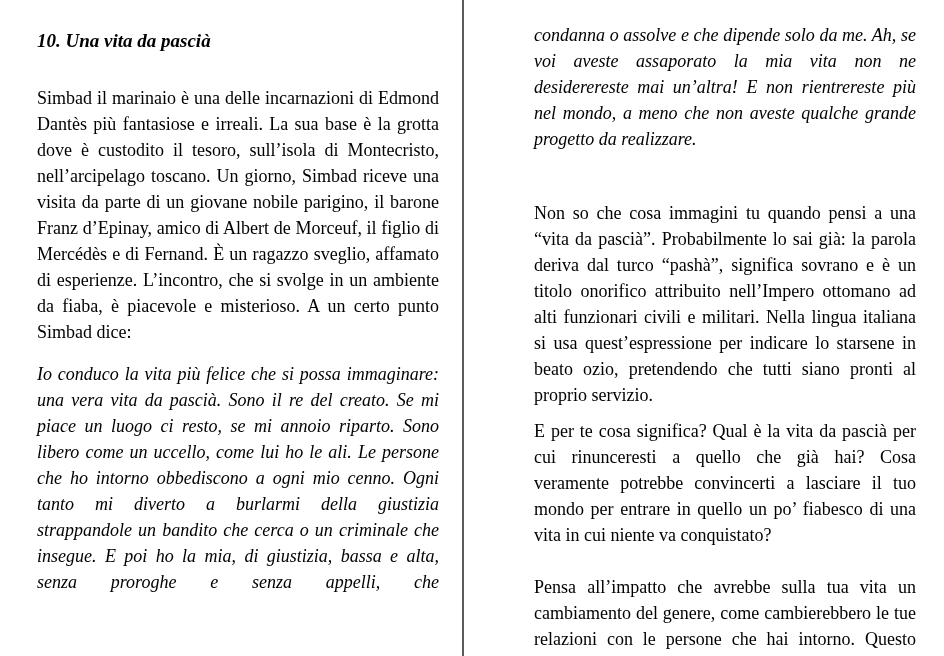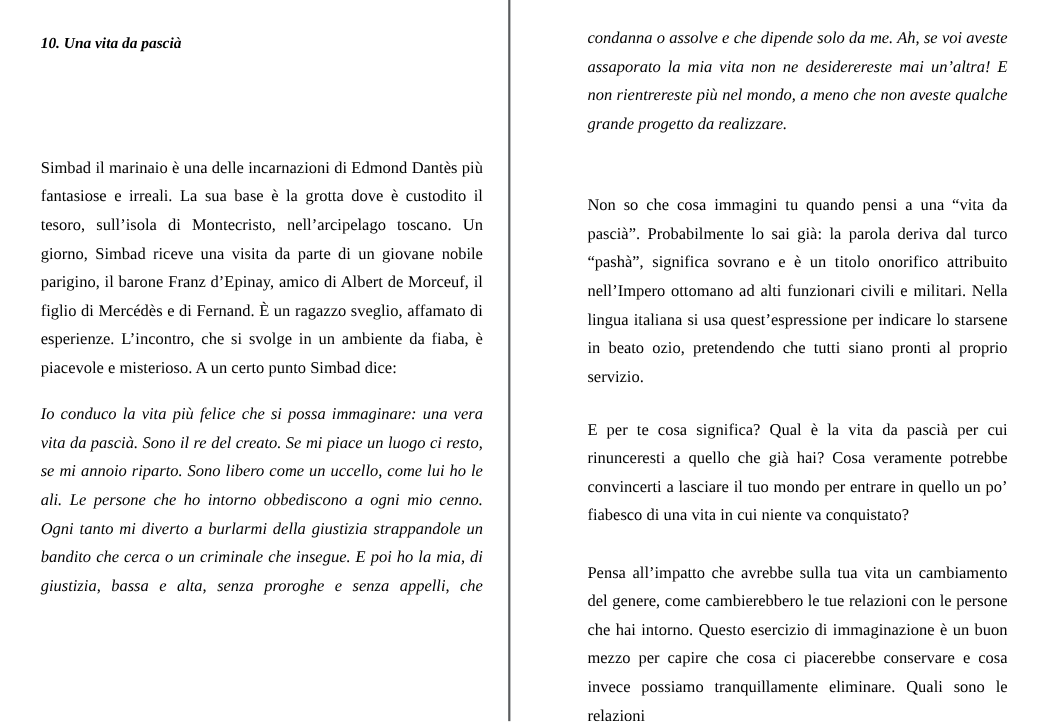--- a/index.html
+++ b/index.html
@@ -32,39 +32,39 @@
     left: 37px;
     width: 402px;
     padding-top: 30px;
   }
   .col-right {
     left: 534px;
     width: 382px;
     padding-top: 22px;
   }
   .chapter-title {
-    font-size: 14px;
+    font-size: 19px;
     line-height: 22px;
     font-weight: bold;
     font-style: italic;
-    margin: 0 0 88px 0;
+    margin: 0 0 33px 0;
   }
   p.para {
     margin: 0;
-    font-size: 15px;
+    font-size: 18px;
     line-height: 26px;
     text-align: justify;
     color: #000;
   }
   p.italic { font-style: italic; }
   
   p.cut { text-align-last: justify; margin-top: 16px; }
   p.lp1 { margin-bottom: 16px; }
   p.rp1 { margin-bottom: 48px; }
-  p.rp2 { margin-bottom: 22px; font-family: Liberation Serif, serif; }
+  p.rp2 { margin-bottom: 10px; font-family: Liberation Serif, serif; }
   p.rp3 { margin-bottom: 26px; }
 </style>
 </head>
 <body>
 
 <div class="spread">
 
   <div class="col col-left">
     <h1 class="chapter-title">10. Una vita da pascià</h1>
 

